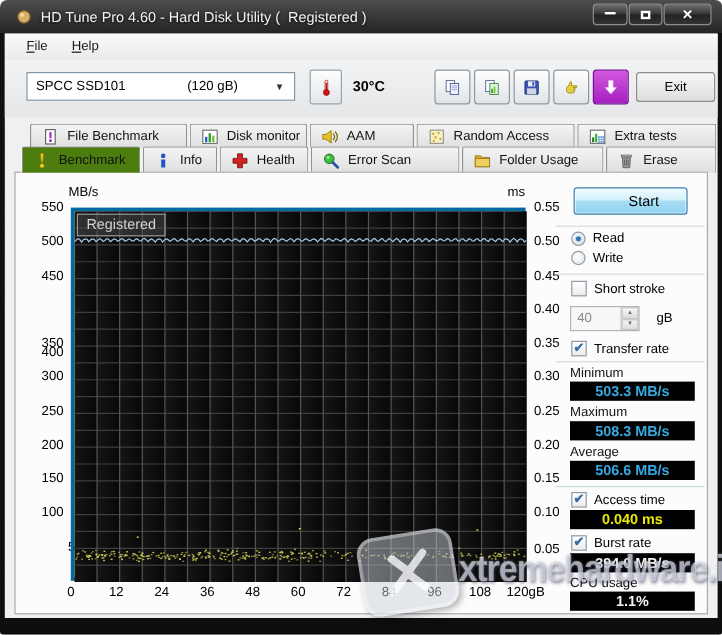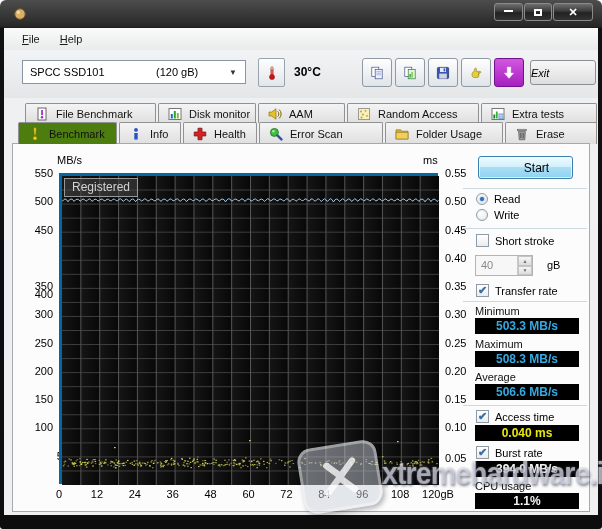--- a/index.html
+++ b/index.html
@@ -22,21 +22,21 @@
   .menu-item { color:#1a1a1a; }
   #toolbar { position:absolute; left:0; top:22px; width:594px; height:48px; background:linear-gradient(180deg,#f2f3f4,#e4e6e8); }
   #drive-select { position:absolute; left:18px; top:10px; width:224px; height:24px; background:#fff; border:1px solid #8696a6; display:flex; align-items:center; padding-left:7px; }
   #drive-name { width:126px; } #drive-capacity { flex:1; }
   .combo-arrow { width:16px; color:#333; font-size:8px; }
   #temp-button { position:absolute; left:254px; top:8px; width:27px; height:29px; background:linear-gradient(180deg,#fdfdfd,#e3e6e9); border:1px solid #98a3ad; border-radius:2px; display:flex; align-items:center; justify-content:center; }
   #temp-label { position:absolute; left:290px; top:15px; font-size:12px; font-weight:bold; }
   #toolbar-buttons { position:absolute; left:358px; top:8px; display:flex; gap:3px; }
   .tbtn { width:30px; height:29px; background:linear-gradient(180deg,#fefefe,#e0e4e8); border:1px solid #8e99a3; border-radius:3px; display:flex; align-items:center; justify-content:center; }
   .tbtn.accent { background:linear-gradient(180deg,#d257de,#a51fc0); border-color:#731090; }
-  #exit-button { position:absolute; left:526px; top:10px; width:66px; height:25px; background:linear-gradient(180deg,#f7f7f7,#dedede); border:1px solid #8e8e8e; border-radius:3px; display:flex; align-items:center; justify-content:flex-start;font-style:italic; }
+  #exit-button { position:absolute; left:526px; top:10px; width:66px; height:25px; background:linear-gradient(180deg,#f7f7f7,#dedede); border:1px solid #8e8e8e; border-radius:3px; display:flex; align-items:center; justify-content:center; }
   
   #tabrow1 { position:absolute; left:21px; top:75px; height:20px; display:flex; gap:2px; }
   #tabrow2 { position:absolute; left:14px; top:94px; height:22px; display:flex; gap:2px; }
   .tab { display:flex; align-items:center; justify-content:flex-start; padding-left:9px; gap:7px; background:linear-gradient(180deg,#f4f4f4,#dfdfdf); border:1px solid #919191; border-bottom:none; border-radius:2px 2px 0 0; color:#111; }
   .tab.active { background:#4d7c0f; z-index:5; box-shadow:0 1px 0 #fcfcfc; }
   .tab-icon { width:14px; height:14px; display:inline-flex; }
   .tab-icon svg { width:14px; height:14px; }
   
   #tabpage { position:absolute; left:8px; top:115px; width:578px; height:369px; background:#fcfcfc; border:1px solid #a8a8a8; z-index:4; }
   .axis-title { position:absolute; color:#000; }
@@ -75,20 +75,21 @@
 
 <div id="window">
 
   <div id="titlebar">
     <span id="app-icon">
       <svg viewBox="0 0 14 14">
           <circle cx="7" cy="7" r="5.2" fill="#d8b06a" stroke="#7a5c28"></circle>
           <circle cx="5.4" cy="5.4" r="1.6" fill="#f2dcae"></circle>
         </svg>
     </span>
+    <span id="window-title">HD Tune Pro 4.60 - Hard Disk Utility (  Registered )</span>
     <div id="winbtns">
       <div class="winbtn min">
           <span class="glyph-min"></span>
         </div>
       <div class="winbtn max">
           <span class="glyph-max"></span>
         </div>
       <div class="winbtn close">
           <span>✕</span>
         </div>

